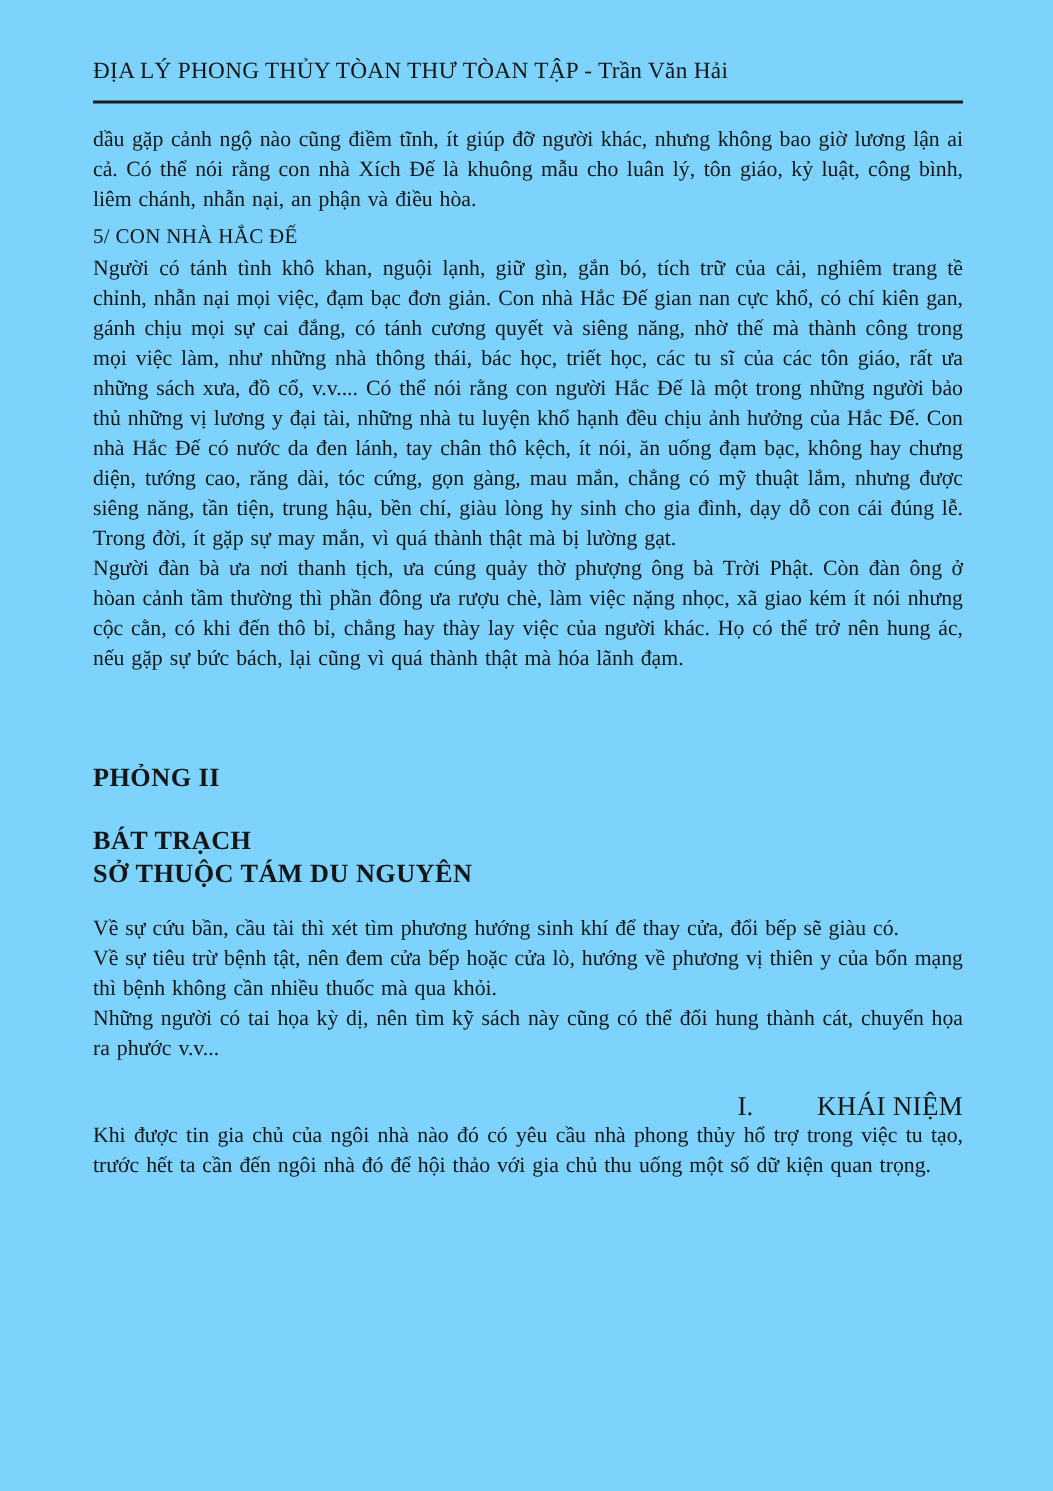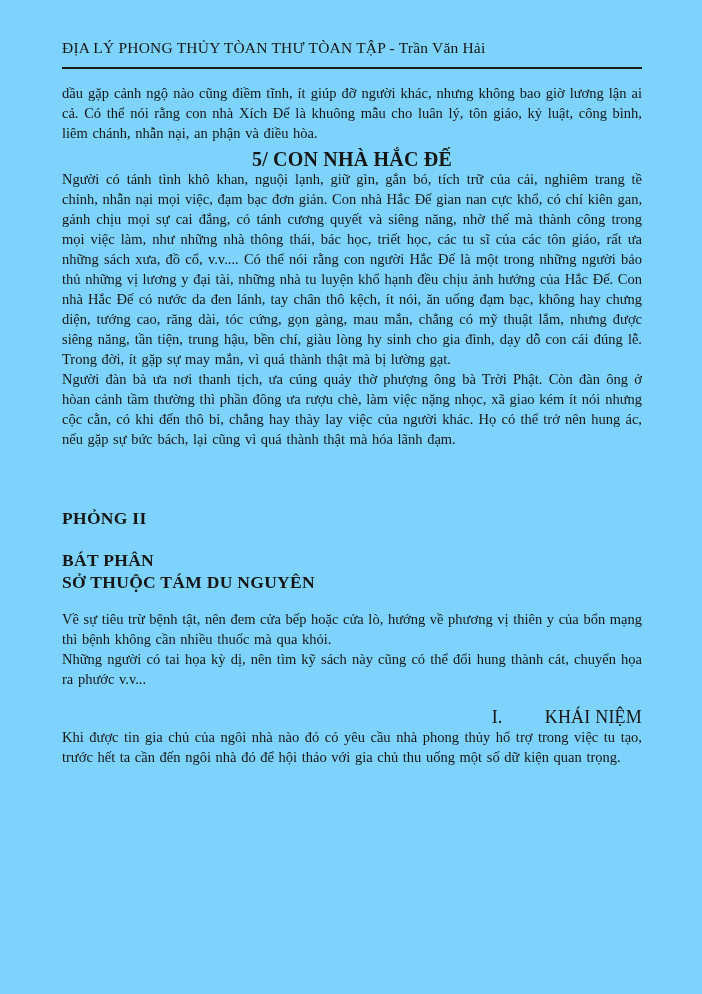--- a/index.html
+++ b/index.html
@@ -31,25 +31,24 @@
   }
   p.body {
     margin: 0;
     font-size: 14.5px;
     line-height: 20px;
     text-align: justify;
     word-spacing: 1px;
   }
   .h-section {
     margin: 6px 0 0 0;
-    font-size: 20px;
+    font-size: 14px;
     line-height: 20px;
-    font-weight: bold;
+    font-weight: normal;
     letter-spacing: 0.2px;
-    text-align: center;
   }
   .chapter-label {
     margin: 58px 0 0 0;
     font-size: 17.5px;
     line-height: 22px;
     font-weight: bold;
     letter-spacing: 0.3px;
   }
   .chapter-title {
     margin: 20px 0 0 0;
@@ -106,25 +105,26 @@
 
   <div class="h-section">5/ CON NHÀ HẮC ĐẾ</div>
 
   <p class="body">Người có tánh tình khô khan, nguội lạnh, giữ gìn, gắn bó, tích trữ của cải, nghiêm trang tề chỉnh, nhẫn nại mọi việc, đạm bạc đơn giản. Con nhà Hắc Đế gian nan cực khổ, có chí kiên gan, gánh chịu mọi sự cai đắng, có tánh cương quyết và siêng năng, nhờ thế mà thành công trong mọi việc làm, như những nhà thông thái, bác học, triết học, các tu sĩ  của các tôn giáo, rất ưa những sách xưa, đồ cổ, v.v.... Có thể nói rằng con người Hắc Đế là một trong những người bảo thủ những vị lương y đại tài, những nhà tu luyện khổ hạnh đều chịu ảnh hưởng của Hắc Đế. Con nhà Hắc Đế có nước da đen lánh, tay chân thô kệch, ít nói, ăn uống đạm bạc, không hay chưng diện, tướng cao, răng dài, tóc cứng, gọn gàng, mau mắn, chẳng có mỹ thuật lắm, nhưng được siêng năng, tần tiện, trung hậu, bền chí, giàu lòng hy sinh cho gia đình, dạy dỗ con cái đúng lễ. Trong đời,  ít gặp sự may mắn, vì quá thành thật mà bị lường gạt.</p>
 
   <p class="body">Người đàn bà ưa nơi thanh tịch, ưa cúng quảy thờ phượng ông bà Trời Phật. Còn đàn ông ở hòan cảnh tầm thường thì phần đông ưa rượu chè, làm việc nặng nhọc, xã giao kém ít nói nhưng cộc cằn, có khi đến thô bỉ, chẳng hay thày lay việc của người khác. Họ có thể trở nên hung ác, nếu gặp sự bức bách, lại cũng vì quá thành thật mà hóa lãnh đạm.</p>
 
   <div class="chapter-label">PHỎNG II</div>
 
   <div class="chapter-title">
-    <div>BÁT PHÂN</div>
+    <div>BÁT TRẠCH</div>
     <div>SỞ THUỘC TÁM DU NGUYÊN</div>
   </div>
 
   <div class="chapter-body">
+    <p class="body">Về sự cứu bần, cầu tài thì xét tìm phương hướng sinh khí để thay cửa, đổi bếp sẽ giàu có.</p>
     <p class="body">Về sự tiêu trừ bệnh tật, nên đem cửa bếp hoặc cửa lò, hướng về phương vị thiên y của bổn mạng thì bệnh không cần nhiều thuốc mà qua khỏi.</p>
     <p class="body">Những người có tai họa kỳ dị, nên tìm kỹ sách này cũng có thể đổi hung thành cát, chuyển họa ra phước v.v...</p>
   </div>
 
 
   <div class="list-item-line">
     <span class="list-item-number">I.</span>
     <span class="list-item-title">KHÁI NIỆM</span>
   </div>
 

